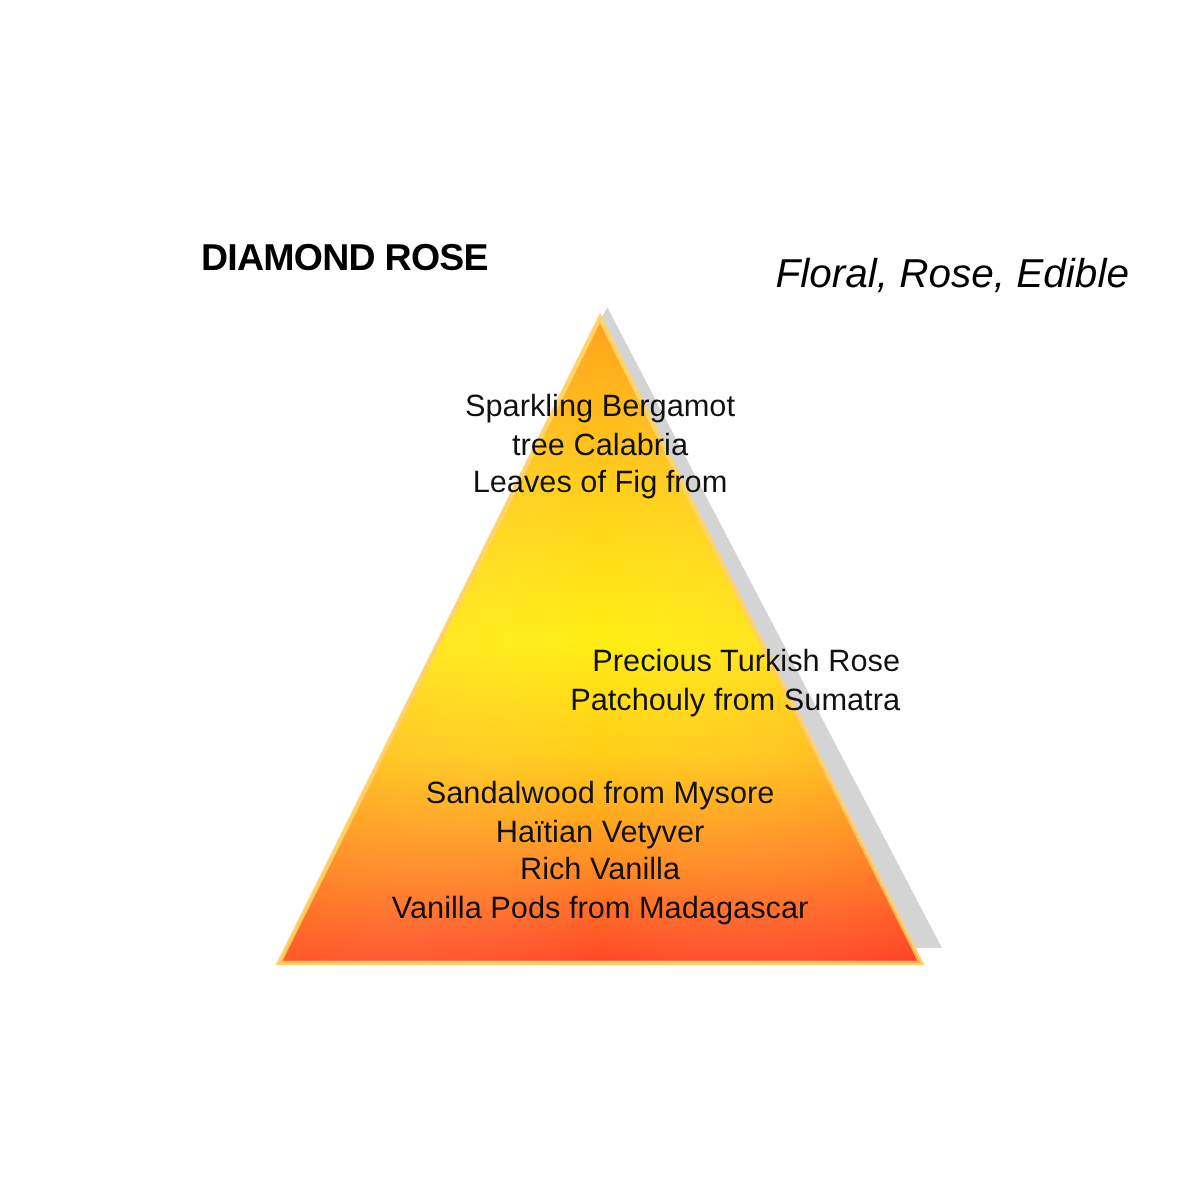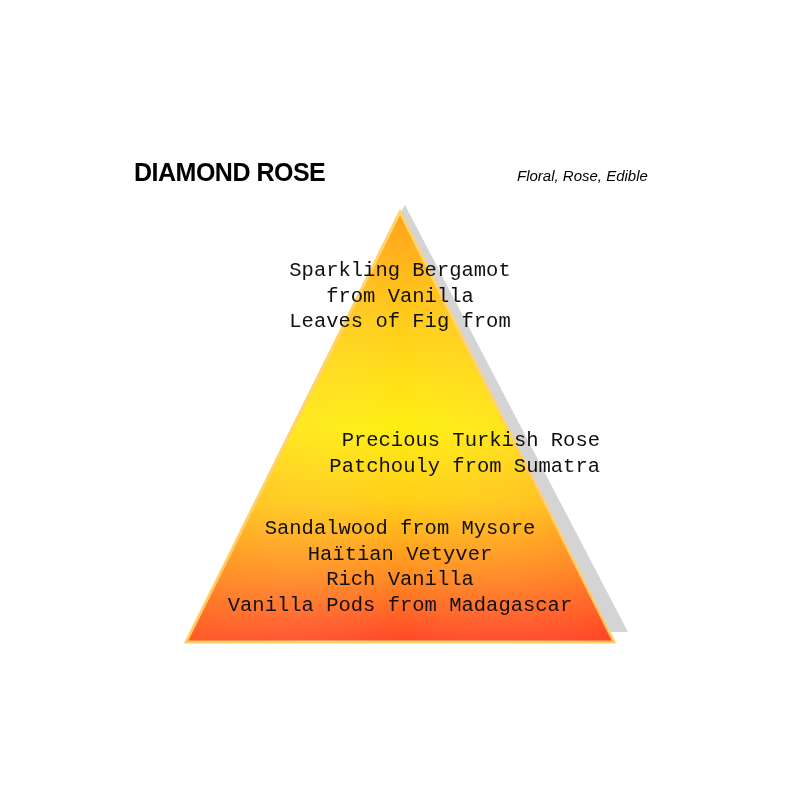--- a/index.html
+++ b/index.html
@@ -1,21 +1,21 @@
 <!DOCTYPE html>
 <html><head>
 <meta charset="utf-8">
 <style>
   html,body{margin:0;padding:0;background:#ffffff;}
   body{width:800px;height:800px;position:relative;overflow:hidden;font-family:"Liberation Sans",sans-serif;}
   .title{position:absolute;left:134px;top:158px;font-size:25px;font-weight:bold;color:#000;letter-spacing:-0.5px;text-align:right;}
-  .subtitle{position:absolute;left:517px;top:167px;font-size:15px;font-style:italic;color:#000;}
+  .subtitle{position:absolute;left:517px;top:167px;font-size:27px;font-style:italic;color:#000;}
   svg.pyramid{position:absolute;left:0;top:0;}
   .tier{position:absolute;left:200px;width:400px;text-align:center;font-size:20.5px;line-height:25.5px;color:#111;}
-  .tier div{white-space:nowrap;font-family:Liberation Mono, monospace;}
+  .tier div{white-space:nowrap;}
   .top{top:258px;}
   .heart{top:428px;text-align:right;}
   .base{top:516px;}
 </style>
 </head>
 <body>
 
 <div class="title">DIAMOND ROSE</div>
 <div class="subtitle">Floral, Rose, Edible</div>
 
@@ -35,21 +35,21 @@
       <stop offset="100%" stop-color="#ff3020" stop-opacity="0.2"></stop>
     </linearGradient>
   </defs>
   <polygon points="405,205 628,632 610,632 396,220" fill="#d4d4d4"></polygon>
   <polygon points="400,212 614,642 186,642" fill="url(#pg)" stroke="#ffd36a" stroke-width="3"></polygon>
   <polygon points="400,212 614,642 186,642" fill="url(#ph)"></polygon>
 </svg>
 
 <div class="tier top">
   <div>Sparkling Bergamot</div>
-  <div>from Vanilla</div>
+  <div>tree Calabria</div>
   <div>Leaves of Fig from</div>
 </div>
 
 <div class="tier heart">
   <div>Precious Turkish Rose</div>
   <div>Patchouly from Sumatra</div>
 </div>
 
 <div class="tier base">
   <div>Sandalwood from Mysore</div>

